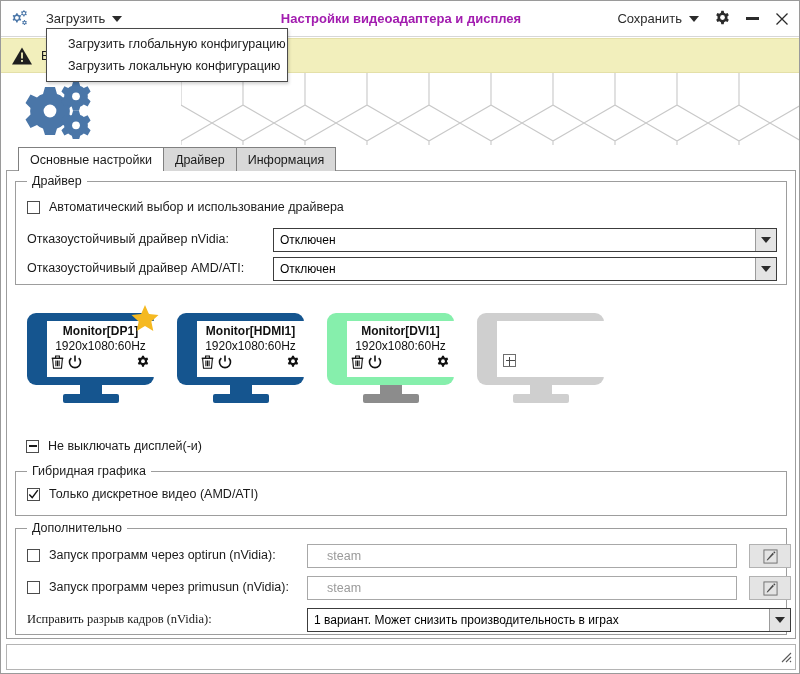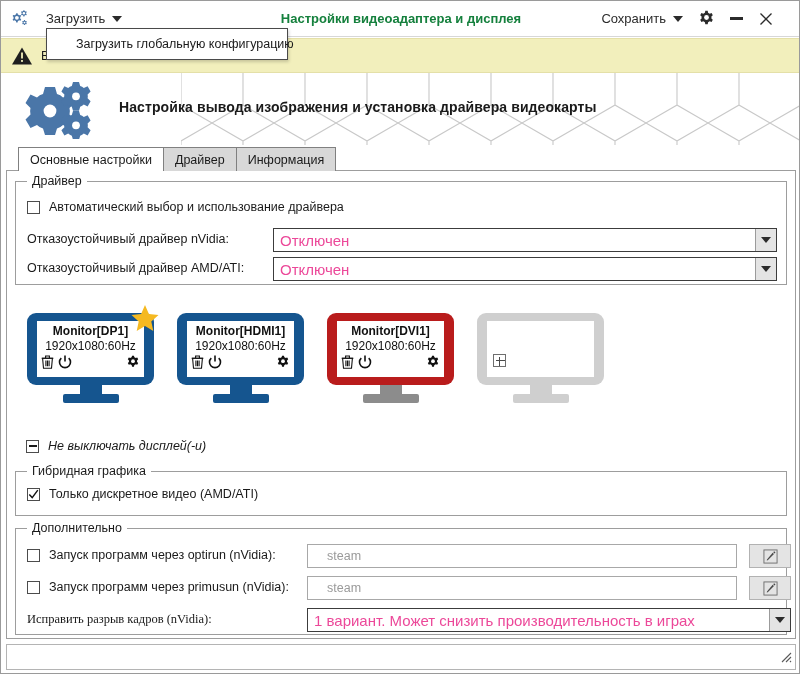--- a/index.html
+++ b/index.html
@@ -27,43 +27,43 @@
   .app-icon { width: 38px; display: flex; justify-content: center; align-items: center; }
   .menu-btn {
     display: flex; align-items: center; gap: 7px;
     font-size: 13px; color: #2b2b2b;
     padding: 3px 7px; cursor: pointer; user-select: none;
   }
   .caret { width: 0; height: 0; border-left: 5px solid transparent;
            border-right: 5px solid transparent; border-top: 6px solid #2b2b2b; }
   .title-text {
     position: absolute; left: 0; right: 0; text-align: center;
-    font-size: 13px; font-weight: bold; color: #15803d;
+    font-size: 13px; font-weight: bold; color: #a21caf;
     pointer-events: none;
   }
   .tb-right {
     margin-left: auto; display: flex; align-items: center; gap: 2px;
-    padding-right: 21px; position: relative; z-index: 3;
+    padding-right: 5px; position: relative; z-index: 3;
   }
   .tb-icon {
     width: 28px; height: 28px; display: flex; align-items: center;
     justify-content: center; cursor: pointer; color: #2b2b2b;
   }
   .tb-icon.close { font-size: 17px; }
   .minimize-bar { width: 13px; height: 3px; background: #2b2b2b; }
 
   
   .dropdown {
     position: absolute; left: 45px; top: 27px; width: 242px;
     background: #ffffff; border: 1px solid #4a4a4a;
     z-index: 50; padding: 4px 0;
     box-shadow: 1px 2px 3px rgba(0,0,0,.18);
   }
   .dd-item {
-    font-size: 12.5px; color: #1a1a1a; padding: 4px 29px;
+    font-size: 12.5px; color: #1a1a1a; padding: 4px 21px;
     cursor: pointer; white-space: nowrap;
   }
 
   
   .warnbar {
     position: absolute; left: 0; top: 37px; width: 800px; height: 35px;
     background: #f2efbc; display: flex; align-items: center;
     padding-left: 10px; gap: 8px;
     border-top: 1px solid #e4e0a8; border-bottom: 1px solid #e4e0a8;
   }
@@ -117,21 +117,21 @@
     width: 11px; height: 11px;
   }
   .cbx .dash { width: 8px; height: 2px; background: #1a1a1a; }
 
   
   .combo {
     height: 24px; border: 1px solid #3c3c3c; background: #ffffff;
     display: flex; align-items: center; cursor: pointer;
   }
   .combo .val {
-    flex: 1; padding-left: 6px; font-size: 15px; color: #ec4899;
+    flex: 1; padding-left: 6px; font-size: 12px; color: #000000;
     white-space: nowrap; overflow: hidden;
   }
   .combo .arrowbox {
     width: 21px; height: 100%; background: #e4e4e4; border-left: 1px solid #9b9b9b;
     display: flex; align-items: center; justify-content: center;
   }
   .combo .arrow {
     width: 0; height: 0; border-left: 5px solid transparent;
     border-right: 5px solid transparent; border-top: 6px solid #2b2b2b;
   }
@@ -145,21 +145,21 @@
   .editbtn {
     width: 42px; height: 24px; border: 1px solid #b2b2b2; background: #e4e4e4;
     display: flex; align-items: center; justify-content: center; cursor: pointer;
   }
 
   
   .monrow { position: absolute; left: 26px; top: 312px; display: flex; gap: 23px; }
   .mon { position: relative; width: 127px; }
   .mon-body {
     width: 127px; height: 72px; border-radius: 9px;
-    display: flex; align-items: center; justify-content: center;
+    display: flex; align-items: center; justify-content: flex-end;
   }
   .mon-screen {
     width: 107px; height: 56px; background: #ffffff;
     display: flex; flex-direction: column; align-items: center;
     padding-top: 3px;
   }
   .mon-name { font-size: 12px; font-weight: bold; color: #111; white-space: nowrap; }
   .mon-res  { font-size: 12px; color: #111; white-space: nowrap; margin-top: 1px; }
   .mon-tools {
     width: 100%; display: flex; align-items: center;
@@ -244,20 +244,21 @@
     <svg width="22" height="20" viewBox="0 0 22 20">
       <path d="M11 1.5 L21 18.5 L1 18.5 Z" fill="#1f1f1f"></path>
       <rect x="10.1" y="6.5" width="1.8" height="6" fill="#f2efbc"></rect>
       <rect x="10.1" y="14" width="1.8" height="1.9" fill="#f2efbc"></rect>
     </svg>
     <span class="warn-text">В</span>
   </div>
 
   <div class="dropdown">
     <div class="dd-item">Загрузить глобальную конфигурацию</div>
+    <div class="dd-item">Загрузить локальную конфигурацию</div>
   </div>
 
   <div class="banner">
     <svg class="hexpat" viewBox="0 0 620 110">
       <defs>
         <pattern id="hex" width="62" height="72" patternUnits="userSpaceOnUse">
           <path d="M31 0 L62 18 L62 54 L31 72 L0 54 L0 18 Z" fill="none" stroke="#5a5a5a" stroke-width="1.1"></path>
           <path d="M62 18 L93 0 M62 54 L93 72" fill="none" stroke="#5a5a5a" stroke-width="1.1"></path>
         </pattern>
       </defs>
@@ -270,21 +271,20 @@
           <path d="M14 14 L24 14 L26 21 A13 13 0 0 1 32 24.5 L38.5 21.5 L43.5 30 L38.5 35 A13 13 0 0 1 38.5 41.5 L43.5 46.5 L38.5 55 L32 52 A13 13 0 0 1 26 55.5 L24 62 L14 62 L12 55.5 A13 13 0 0 1 6 52 L-0.5 55 L-5.5 46.5 L-0.5 41.5 A13 13 0 0 1 -0.5 35 L-5.5 30 L-0.5 21.5 L6 24.5 A13 13 0 0 1 12 21 Z" transform="translate(8,-8)"></path>
           <circle cx="27" cy="30" r="6.4" fill="#ffffff"></circle>
           <path d="M50 1 L56 1 L57.2 5 A8 8 0 0 1 60.8 7.1 L64.6 5.3 L67.6 10.4 L64.6 13.4 A8 8 0 0 1 64.6 17.3 L67.6 20.3 L64.6 25.4 L60.8 23.6 A8 8 0 0 1 57.2 25.7 L56 29.7 L50 29.7 L48.8 25.7 A8 8 0 0 1 45.2 23.6 L41.4 25.4 L38.4 20.3 L41.4 17.3 A8 8 0 0 1 41.4 13.4 L38.4 10.4 L41.4 5.3 L45.2 7.1 A8 8 0 0 1 48.8 5 Z"></path>
           <circle cx="53" cy="15.3" r="3.9" fill="#ffffff"></circle>
           <path d="M50 30 L56 30 L57.2 34 A8 8 0 0 1 60.8 36.1 L64.6 34.3 L67.6 39.4 L64.6 42.4 A8 8 0 0 1 64.6 46.3 L67.6 49.3 L64.6 54.4 L60.8 52.6 A8 8 0 0 1 57.2 54.7 L56 58.7 L50 58.7 L48.8 54.7 A8 8 0 0 1 45.2 52.6 L41.4 54.4 L38.4 49.3 L41.4 46.3 A8 8 0 0 1 41.4 42.4 L38.4 39.4 L41.4 34.3 L45.2 36.1 A8 8 0 0 1 48.8 34 Z"></path>
           <circle cx="53" cy="44.3" r="3.9" fill="#ffffff"></circle>
         </g>
       </svg>
     </div>
 
-    <div class="banner-title">Настройка вывода изображения и установка драйвера видеокарты</div>
   </div>
 
   <div class="tabrow">
     <div class="tab active">Основные настройки</div>
     <div class="tab">Драйвер</div>
     <div class="tab">Информация</div>
   </div>
 
   <div class="gbox" style="left:5px; top:169px; width:790px; height:469px; border-color:#9d9d9d;"></div>
 
@@ -381,21 +381,21 @@
               </svg>
             </span>
           </div>
         </div>
       </div>
       <div class="mon-neck" style="background:#15558f;"></div>
       <div class="mon-base" style="background:#15558f;"></div>
     </div>
 
     <div class="mon">
-      <div class="mon-body" style="background:#b91c1c;">
+      <div class="mon-body" style="background:#86efac;">
         <div class="mon-screen">
           <div class="mon-name">Monitor[DVI1]</div>
           <div class="mon-res">1920x1080:60Hz</div>
           <div class="mon-tools">
             <span class="left">
               <svg width="13" height="14" viewBox="0 0 13 14">
                 <path d="M1.6 3.3 H11.4 L10.5 13.2 H2.5 Z" fill="none" stroke="#111" stroke-width="1.1"></path>
                 <path d="M0.6 3.3 H12.4 M4.6 1 H8.4 V3.3 H4.6 Z M4.9 5.4 V11.2 M6.5 5.4 V11.2 M8.1 5.4 V11.2" fill="none" stroke="#111" stroke-width="1.1"></path>
               </svg>
               <svg width="14" height="14" viewBox="0 0 14 14">
@@ -422,21 +422,21 @@
       <div class="mon-body">
         <div class="mon-screen">
           <span class="plusbox"></span>
         </div>
       </div>
       <div class="mon-neck" style="background:#cfcfcf;"></div>
       <div class="mon-base" style="background:#cfcfcf;"></div>
     </div>
   </div>
 
-  <div class="row" style="position:absolute; left:25px; top:438px; gap:9px;font-style:italic;">
+  <div class="row" style="position:absolute; left:25px; top:438px; gap:9px;">
     <span class="cbx">
       <span class="dash"></span>
     </span>
     <span class="lbl">Не выключать дисплей(-и)</span>
   </div>
 
   <div class="gbox" style="left:14px; top:470px; width:772px; height:45px;">
     <div class="gtitle">Гибридная графика</div>
     <div class="row" style="position:absolute; left:11px; top:15px; gap:9px;">
       <span class="cbx">

